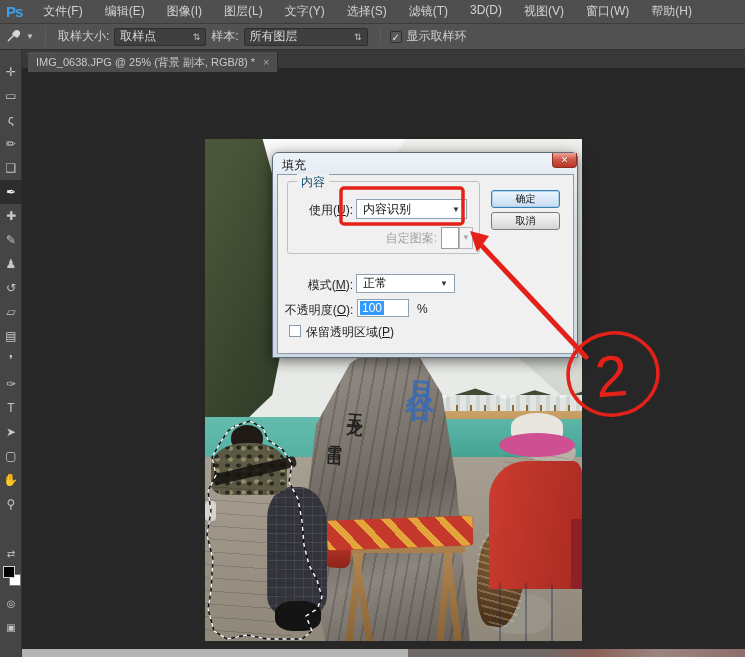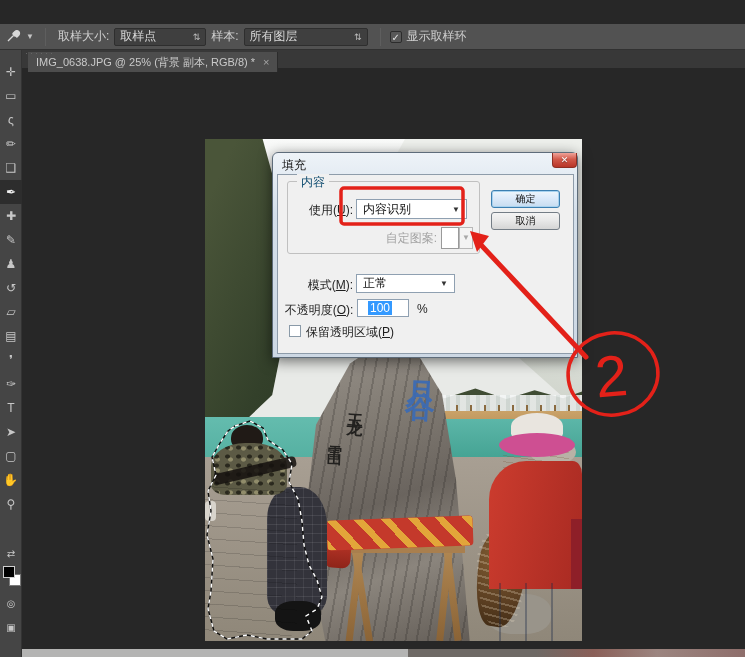--- a/index.html
+++ b/index.html
@@ -83,39 +83,56 @@
   .dlg-close{left:279px;top:0px;width:25px;height:15px;background:linear-gradient(#f0a399,#d2594a 45%,#b83527);border:1px solid #8e2e22;border-top:none;border-radius:0 0 4px 4px;color:#fff;font-size:9px;font-weight:bold;text-align:center;line-height:14px;text-shadow:0 1px 1px rgba(0,0,0,.4);}
   .dlg-body{left:4px;top:21px;width:297px;height:180px;background:#f0f0f0;border:1px solid #8e9caa;}
   .grp{position:absolute;border:1px solid #c0c0c0;border-radius:3px;}
   .grp-label{position:absolute;top:-8px;left:9px;background:#f0f0f0;padding:0 4px;font-size:12px;color:#0c4a6e;}
   .lbl{position:absolute;font-size:12px;color:#1e1e1e;}
   .lbl.dis{color:#a3a3a3;}
   .combo{position:absolute;background:#fff;border:1px solid #8fa0b1;display:flex;align-items:center;font-size:12px;color:#111;padding:0 6px;}
   .combo .dd{margin-left:auto;font-size:8px;color:#333;}
   .win-btn{position:absolute;border:1px solid #747d86;border-radius:3px;background:linear-gradient(#f4f4f4,#e9e9e9 45%,#d5d5d5);font-size:10px;color:#111;text-align:center;line-height:16px;}
   .win-btn.default{border-color:#3c7fb1;box-shadow:0 0 0 1px #a8d2ef inset;background:linear-gradient(#eef6fc,#dceafa 45%,#c6dcf0);}
-  .txt-input{position:absolute;background:#fff;border:1px solid #8fa0b1;font-size:12px;display:flex;align-items:center;padding:0 10px;}
+  .txt-input{position:absolute;background:#fff;border:1px solid #8fa0b1;font-size:12px;display:flex;align-items:center;padding:0 2px;}
   .sel-text{background:#3399ff;color:#fff;padding:0 2px;}
   .chkbox{position:absolute;width:12px;height:12px;background:#fff;border:1px solid #8a9aa8;}
   .pat-swatch{position:absolute;left:168px;top:74px;width:18px;height:22px;background:#fff;border:1px solid #9a9a9a;}
   .pat-arrow{position:absolute;left:186px;top:74px;width:14px;height:22px;background:#f3f3f3;border:1px solid #b8b8b8;color:#a8a8a8;font-size:8px;text-align:center;line-height:20px;}
   .ukey{text-decoration:underline;}
 
   
   .strip-l{left:22px;top:649px;width:386px;height:8px;background:#b4b4b3;}
   .strip-r{left:408px;top:649px;width:337px;height:8px;background:linear-gradient(90deg,#6e6965 0%,#6e6965 38%,#8a5f58 55%,#9c8580 74%,#8e6e6b 100%);}
 
   
   .anno{left:0;top:0;pointer-events:none;}
 </style>
 </head>
 <body>
 
 <div id="stage">
 
+  <div class="abs menubar">
+    <span class="ps-logo">Ps</span>
+    <div class="menu-items">
+
+    <span class="menu-item">文件(F)</span>
+        <span class="menu-item">编辑(E)</span>
+        <span class="menu-item">图像(I)</span>
+        <span class="menu-item">图层(L)</span>
+        <span class="menu-item">文字(Y)</span>
+        <span class="menu-item">选择(S)</span>
+        <span class="menu-item">滤镜(T)</span>
+        <span class="menu-item">3D(D)</span>
+        <span class="menu-item">视图(V)</span>
+        <span class="menu-item">窗口(W)</span>
+        <span class="menu-item">帮助(H)</span>
+      </div>
+  </div>
 
   <div class="abs optionsbar">
     <span style="margin-left:6px">
       <svg width="16" height="16" viewBox="0 0 16 16">
           <path d="M2 14 L8 8 M6.5 6.5 l3 3 M9 4.5 a2.6 2.6 0 0 1 3.7 3.7 l-1.8 1.8 -3.7 -3.7 z" stroke="#d8d8d8" stroke-width="1.4" fill="#d8d8d8"></path>
         </svg>
     </span>
     <span class="tool-drop-arrow">▼</span>
     <span class="ob-sep"></span>
     <span class="ob-label">取样大小:</span>

